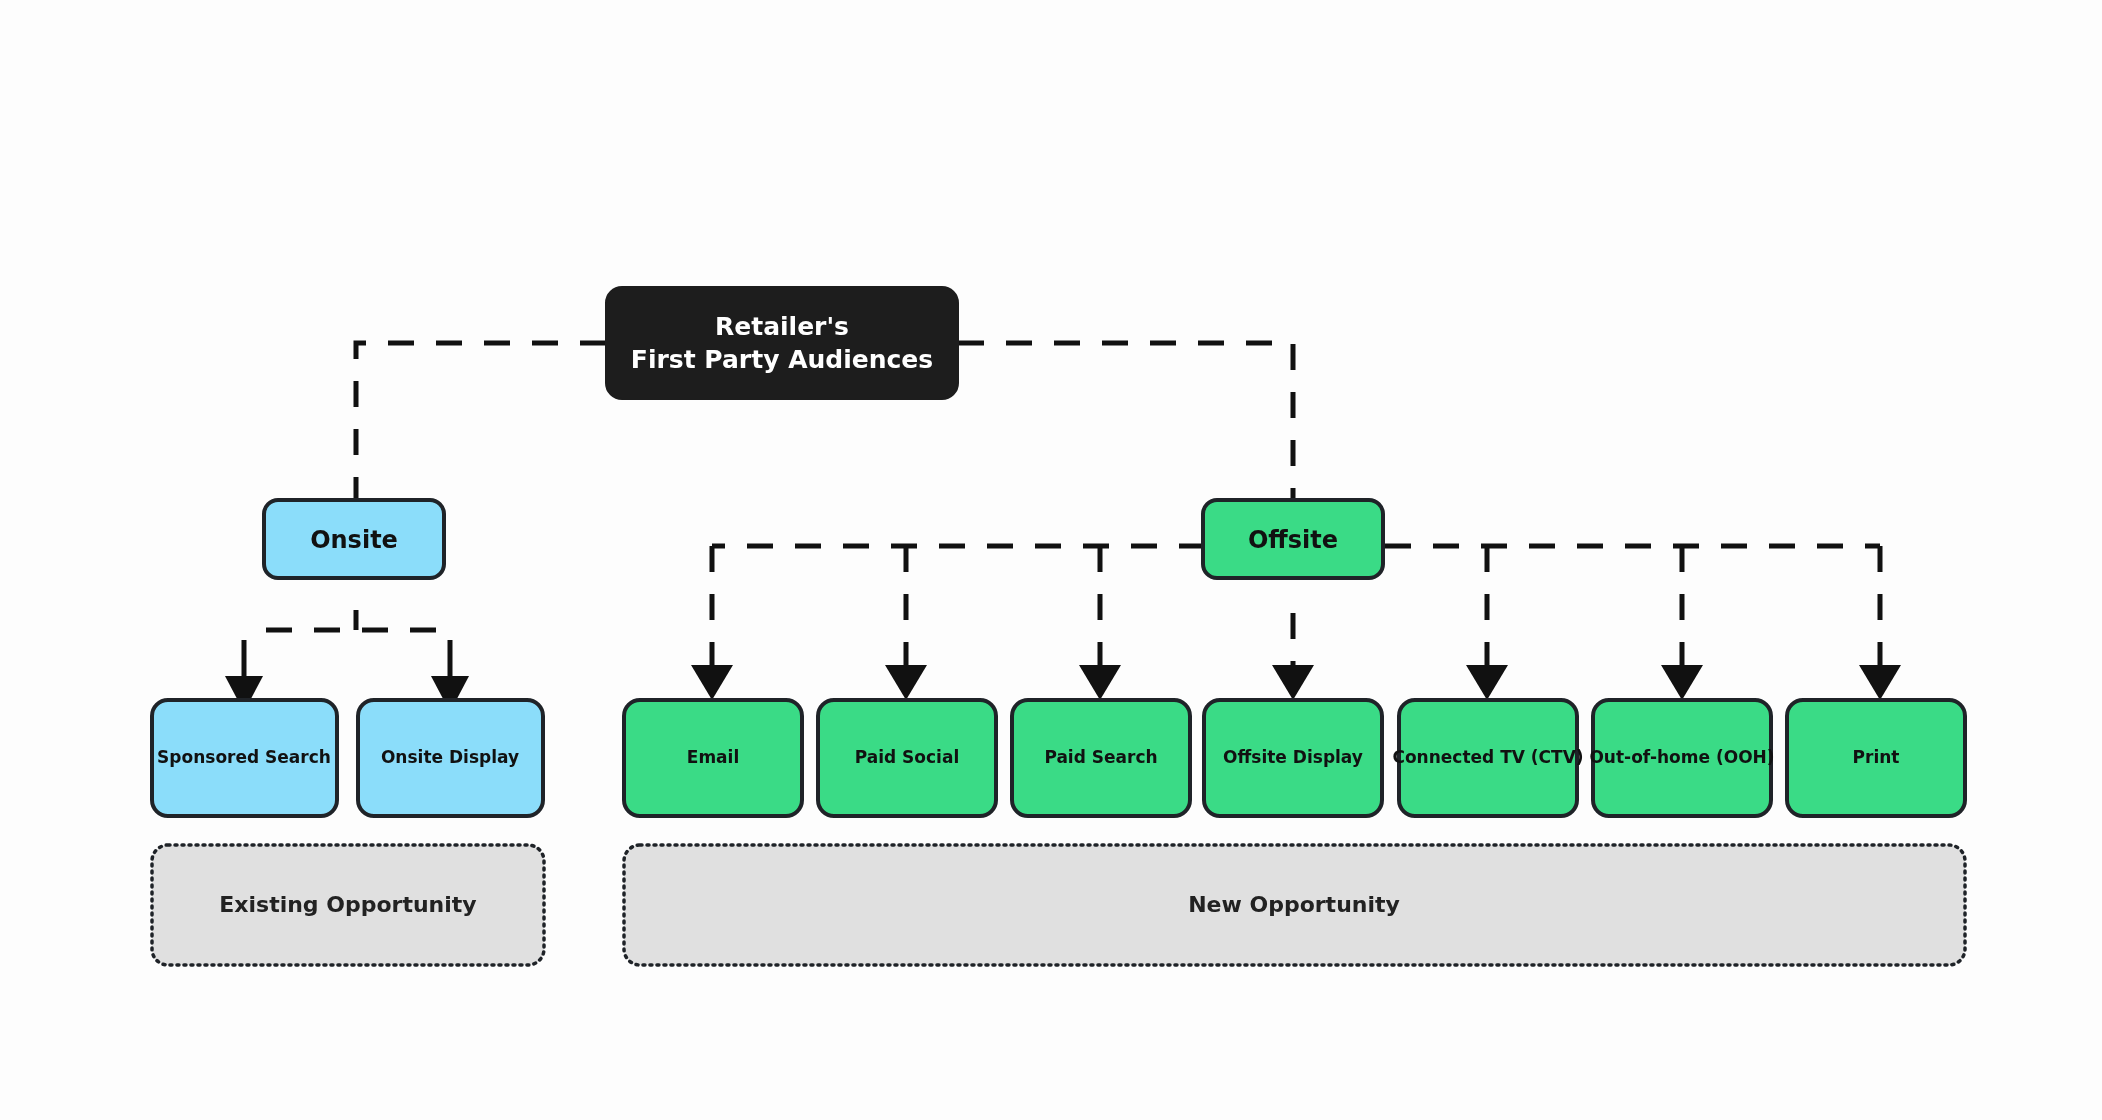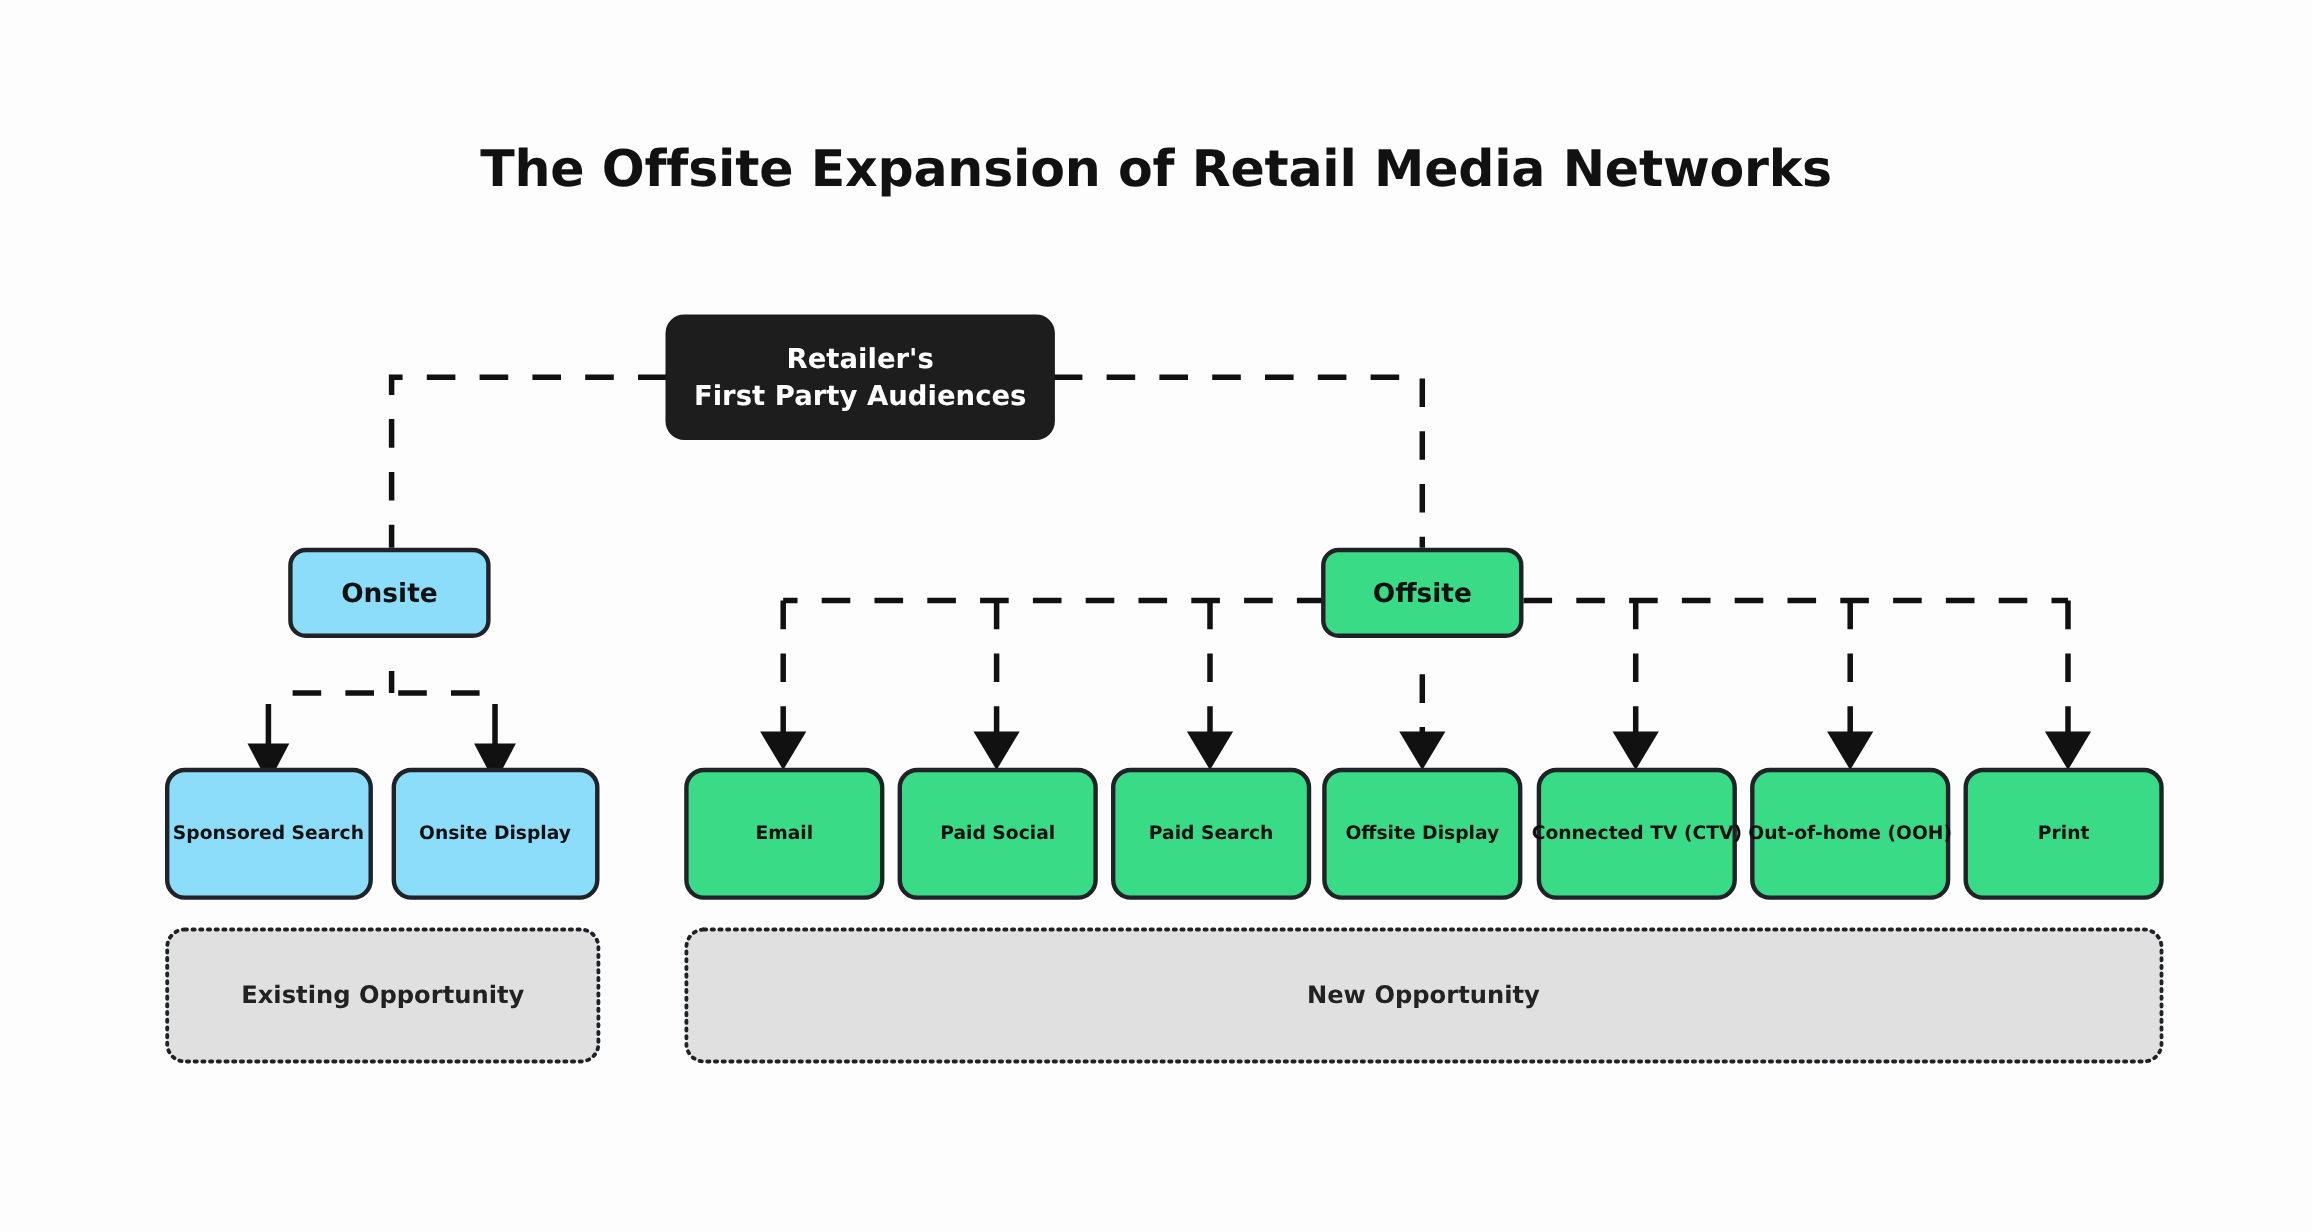--- a/index.html
+++ b/index.html
@@ -76,21 +76,20 @@
     stroke-width: 5;
     fill: none;
   }
   .arrow-head { fill: #111111; }
 </style>
 </head>
 <body>
 
 <div id="diagram-root">
 
-  <div id="diagram-title">The Offsite Expansion of Retail Media Networks</div>
 
   <svg id="flow-svg" viewBox="0 0 2102 1120" xmlns="http://www.w3.org/2000/svg">
 
     <g>
       <path class="edge-dashed" d="M 606 343 L 356 343 L 356 498"></path>
     </g>
 
     <g>
       <path class="edge-dashed" d="M 958 343 L 1293 343 L 1293 498"></path>
     </g>

